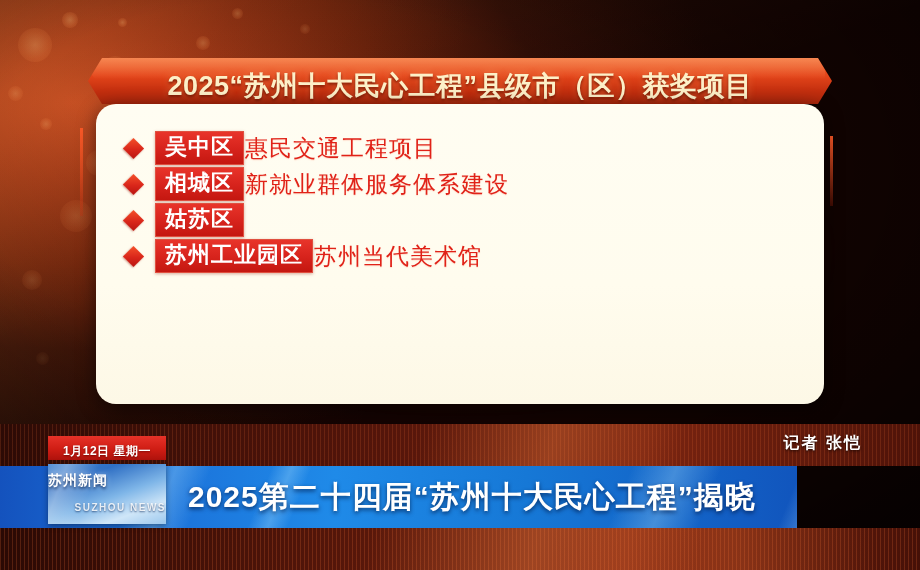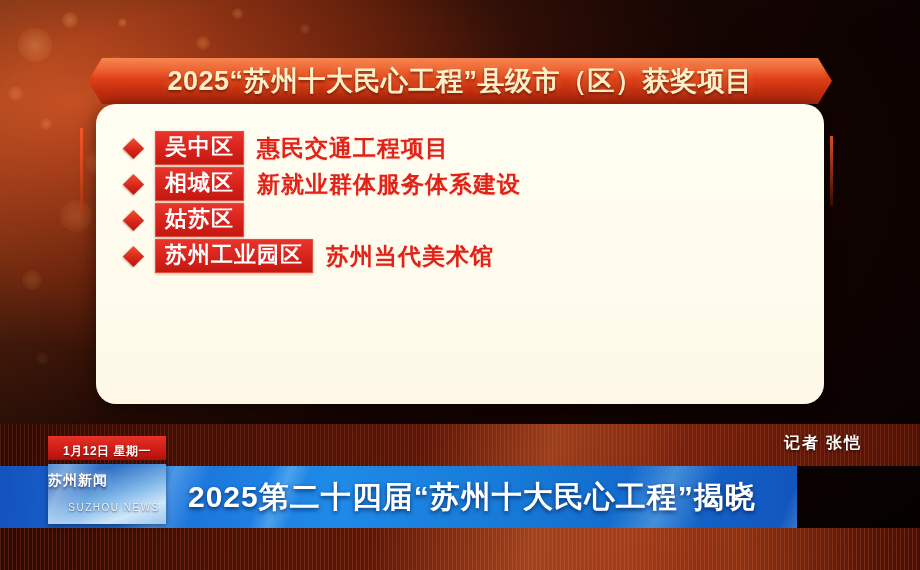--- a/index.html
+++ b/index.html
@@ -38,21 +38,21 @@
   }
   .bokeh { position: absolute; border-radius: 50%; pointer-events: none; }
 
   
   .title-banner {
     position: absolute;
     left: 88px; top: 58px;
     width: 744px; height: 46px;
     background: linear-gradient(180deg, #f0612a 0%, #e4451a 38%, #c32f0f 72%, #a8250b 100%);
     clip-path: polygon(14px 0, 730px 0, 744px 23px, 730px 46px, 14px 46px, 0 23px);
-    display: flex; align-items: center; justify-content: center;
+    display: flex; align-items: flex-end; justify-content: center;
     box-shadow: 0 2px 10px rgba(0,0,0,0.45);
   }
   .title-banner-gloss {
     position: absolute; left: 0; top: 0; width: 100%; height: 46%;
     background: linear-gradient(180deg, rgba(255,190,140,0.40) 0%, rgba(255,150,90,0.0) 100%);
     clip-path: polygon(14px 0, 730px 0, 737px 12px, 737px 21px, 7px 21px, 0 12px);
     pointer-events: none;
   }
   .title-text {
     position: relative;
@@ -105,23 +105,23 @@
     font-size: 22px;
     font-weight: bold;
     padding: 3px 9px 5px 9px;
     letter-spacing: 1px;
     line-height: 1.08;
     white-space: nowrap;
     border: 1px solid #e05040;
     box-shadow: 0 1px 3px rgba(140,20,0,0.35);
   }
   .item-text {
-    margin-left: 13px;
+    margin-left: 1px;
     font-size: 23px;
-    font-weight: bold;
+    font-weight: normal;
     color: #e02218;
     letter-spacing: 1px;
     white-space: nowrap;
     text-shadow: 0 1px 1px rgba(255,200,180,0.6);
   }
 
   
   .tick {
     position: absolute;
     width: 3px;
@@ -141,21 +141,20 @@
     background: linear-gradient(102deg, rgba(0,0,0,0) 46%, rgba(255,140,70,0.30) 60%, rgba(0,0,0,0) 74%);
   }
   .reporter {
     position: absolute;
     right: 58px; top: 9px;
     font-size: 16px;
     font-weight: bold;
     color: #ffffff;
     letter-spacing: 2px;
     text-shadow: 0 1px 3px rgba(0,0,0,0.75);
-    font-family: Liberation Serif, serif;
   }
 
   .date-badge {
     position: absolute;
     left: 48px; top: 436px;
     width: 118px; height: 24px;
     background: linear-gradient(180deg, #e63228 0%, #cf1d14 55%, #ae120c 100%);
     display: flex; align-items: flex-end; justify-content: center;
     z-index: 6;
   }
@@ -196,22 +195,22 @@
   }
   .logo-cn {
     position: absolute; left: 0; right: 0; top: 8px;
     text-align: left;
     font-size: 14px; font-weight: bold; color: #ffffff;
     letter-spacing: 1px;
     text-shadow: 0 2px 3px rgba(10,40,90,0.85), 0 0 6px rgba(255,255,255,0.5);
   }
   .logo-en {
     position: absolute; left: 0; right: 0; top: 38px;
-    text-align: center;
-    font-size: 10px; font-weight: normal; color: rgba(255,255,255,0.85);
+    text-align: right;
+    font-size: 10px; font-weight: bold; color: rgba(255,255,255,0.85);
     letter-spacing: 1.5px;
     text-shadow: 0 1px 2px rgba(10,40,90,0.7);
     padding-left: 14px;
   }
   .logo-shine {
     position: absolute; left: -20%; top: -40%; width: 55%; height: 180%;
     background: linear-gradient(90deg, rgba(255,255,255,0) 0%, rgba(255,255,255,0.35) 50%, rgba(255,255,255,0) 100%);
     transform: skewX(-20deg);
   }
 

